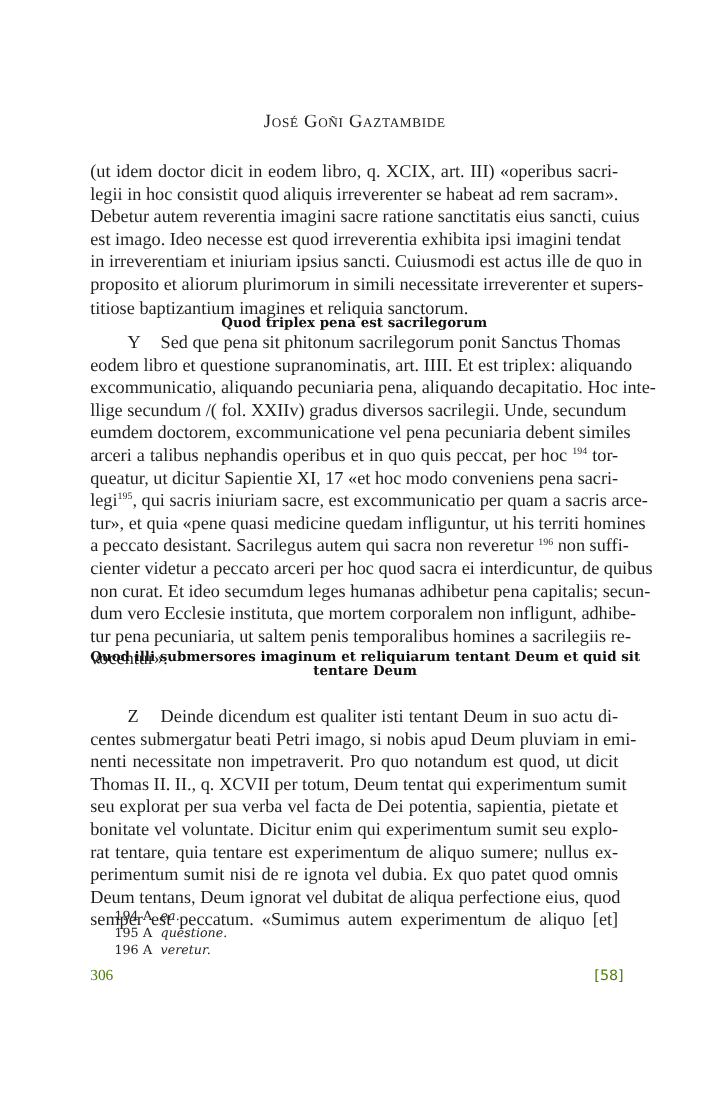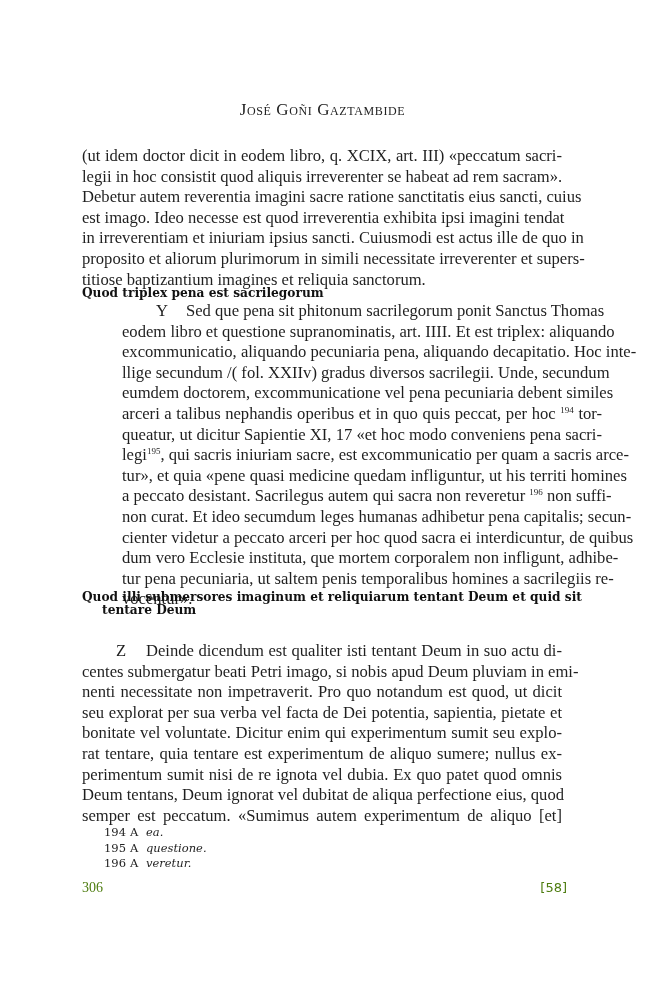--- a/index.html
+++ b/index.html
@@ -66,20 +66,21 @@
     width: 480px;
     font-family: "DejaVu Serif", serif;
     font-weight: bold;
     font-size: 12.2px;
     line-height: 13px;
     color: #111;
   }
   .heading .hline {
     display: block;
     white-space: nowrap;
+    text-align: center;
   }
   .heading .hline.justify {
     text-align: justify;
     text-align-last: justify;
     width: 462px;
   }
   .heading .hline.cont {
     padding-left: 20px;
   }
   .footnotes {
@@ -112,60 +113,61 @@
   .folio.right { right: 78px; font-family: "DejaVu Sans", sans-serif; font-size: 13px; }
 </style>
 </head>
 <body>
 
 <div class="page">
 
   <div class="running-head">José Goñi Gaztambide</div>
 
   <div class="block" style="top:146px;">
-    <span class="line">(ut idem doctor dicit in eodem libro, q. XCIX, art. III) «peccatum sacri-</span>
+    <span class="line">(ut idem doctor dicit in eodem libro, q. XCIX, art. III) «operibus sacri-</span>
     <span class="line">legii in hoc consistit quod aliquis irreverenter se habeat ad rem sacram».</span>
     <span class="line">Debetur autem reverentia imagini sacre ratione sanctitatis eius sancti, cuius</span>
     <span class="line">est imago. Ideo necesse est quod irreverentia exhibita ipsi imagini tendat</span>
     <span class="line">in irreverentiam et iniuriam ipsius sancti. Cuiusmodi est actus ille de quo in</span>
     <span class="line">proposito et aliorum plurimorum in simili necessitate irreverenter et supers-</span>
     <span class="line last">titiose baptizantium imagines et reliquia sanctorum.</span>
   </div>
 
   <div class="heading" style="top:287px;">
     <span class="hline">Quod triplex pena est sacrilegorum</span>
   </div>
 
-  <div class="block" style="top:301px;margin-left:40px;">
+  <div class="block" style="top:301px;">
     <span class="line indent"><span class="marker">Y</span><span>Sed que pena sit phitonum sacrilegorum ponit Sanctus Thomas</span></span>
     <span class="line">eodem libro et questione supranominatis, art. IIII. Et est triplex: aliquando</span>
     <span class="line">excommunicatio, aliquando pecuniaria pena, aliquando decapitatio. Hoc inte-</span>
     <span class="line">llige secundum /( fol. XXIIv) gradus diversos sacrilegii. Unde, secundum</span>
     <span class="line">eumdem doctorem, excommunicatione vel pena pecuniaria debent similes</span>
     <span class="line"><span>arceri a talibus nephandis operibus et in quo quis peccat, per hoc</span> <sup>194</sup> <span>tor-</span></span>
     <span class="line">queatur, ut dicitur Sapientie XI, 17 «et hoc modo conveniens pena sacri-</span>
     <span class="line"><span>legi</span><sup>195</sup><span>, qui sacris iniuriam sacre, est excommunicatio per quam a sacris arce-</span></span>
     <span class="line">tur», et quia «pene quasi medicine quedam infliguntur, ut his territi homines</span>
     <span class="line"><span>a peccato desistant. Sacrilegus autem qui sacra non reveretur</span> <sup>196</sup> <span>non suffi-</span></span>
+    <span class="line">cienter videtur a peccato arceri per hoc quod sacra ei interdicuntur, de quibus</span>
     <span class="line">non curat. Et ideo secumdum leges humanas adhibetur pena capitalis; secun-</span>
-    <span class="line">cienter videtur a peccato arceri per hoc quod sacra ei interdicuntur, de quibus</span>
     <span class="line">dum vero Ecclesie instituta, que mortem corporalem non infligunt, adhibe-</span>
     <span class="line">tur pena pecuniaria, ut saltem penis temporalibus homines a sacrilegiis re-</span>
     <span class="line last">vocentur».</span>
   </div>
 
   <div class="heading" style="top:591px;">
     <span class="hline justify">Quod illi submersores imaginum et reliquiarum tentant Deum et quid sit</span>
     <span class="hline cont">tentare Deum</span>
   </div>
 
   <div class="block" style="top:617px;margin-top:24px;">
     <span class="line indent"><span class="marker">Z</span><span>Deinde dicendum est qualiter isti tentant Deum in suo actu di-</span></span>
     <span class="line">centes submergatur beati Petri imago, si nobis apud Deum pluviam in emi-</span>
     <span class="line">nenti necessitate non impetraverit. Pro quo notandum est quod, ut dicit</span>
+    <span class="line">Thomas II. II., q. XCVII per totum, Deum tentat qui experimentum sumit</span>
     <span class="line">seu explorat per sua verba vel facta de Dei potentia, sapientia, pietate et</span>
     <span class="line">bonitate vel voluntate. Dicitur enim qui experimentum sumit seu explo-</span>
     <span class="line">rat tentare, quia tentare est experimentum de aliquo sumere; nullus ex-</span>
     <span class="line">perimentum sumit nisi de re ignota vel dubia. Ex quo patet quod omnis</span>
     <span class="line">Deum tentans, Deum ignorat vel dubitat de aliqua perfectione eius, quod</span>
     <span class="line">semper est peccatum. «Sumimus autem experimentum de aliquo [et]</span>
   </div>
 
   <div class="footnotes">
     <div class="footnote">

